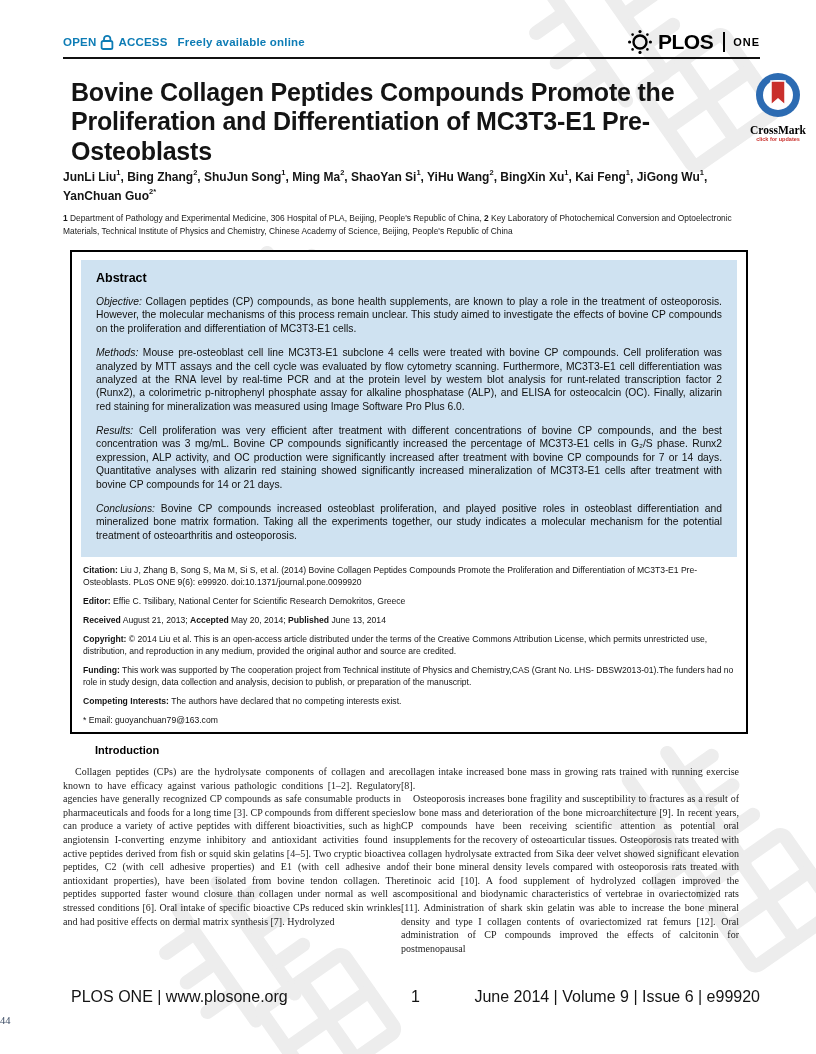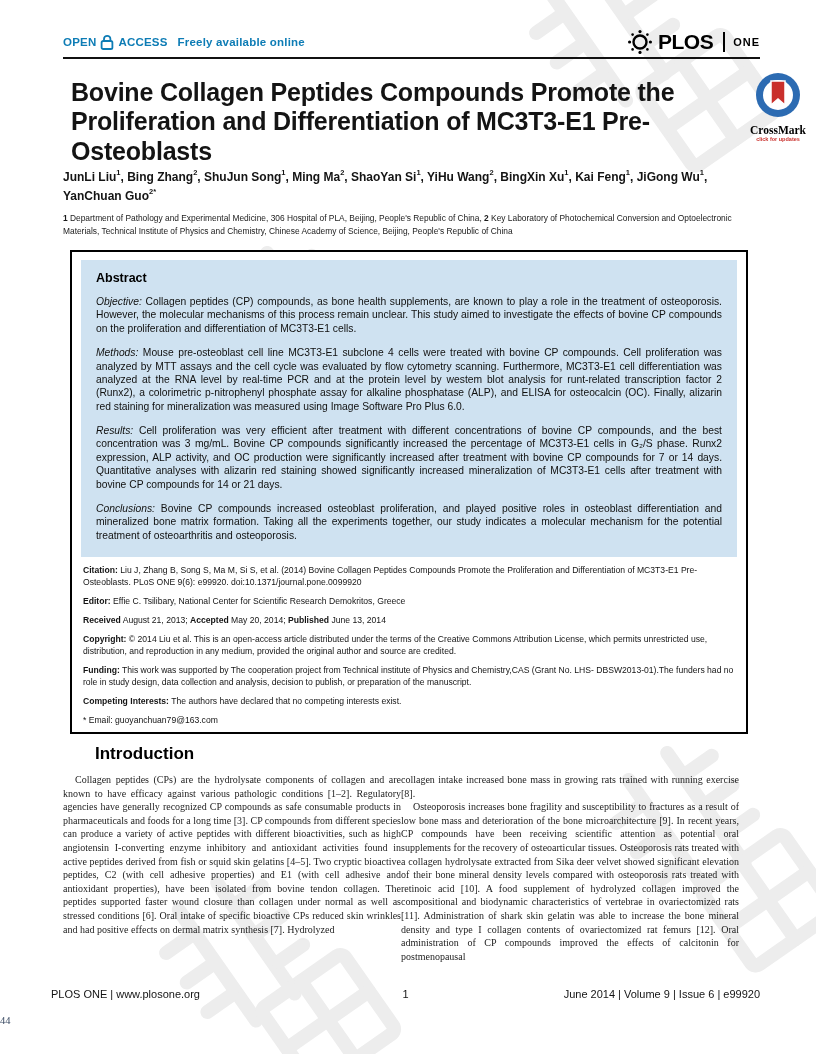--- a/index.html
+++ b/index.html
@@ -41,30 +41,30 @@
   .abstract{background:var(--abstract_bg,#cfe2f1);padding:11px 15px 4px 15px;}
   .ab-head{font-weight:bold;font-size:12.5px;margin-bottom:10px;color:#000;}
   .abstract p{margin:0 0 11px 0;font-size:10.3px;line-height:1.3;text-align:justify;color:#10100f;}
   .lbl{font-weight:normal;font-style:italic;}
   .meta{margin:7px 2px 0 2px;font-size:8.6px;line-height:1.4;color:#141414;}
   .meta b{font-size:8.6px;}
   .email-link{color:#141414;}
 
   
   .intro{position:absolute;left:63px;top:744px;width:694px;}
-  .intro h2{margin:0 0 9px 0;font-size:17px;font-weight:bold;color:#000;padding-left:32px;}
+  .intro h2{margin:0 0 9px 0;font-size:11px;font-weight:bold;color:#000;padding-left:32px;}
   .cols{display:flex;}
   .col{width:338px;height:222px;overflow:hidden;font-family:"Liberation Serif",serif;
        font-size:10px;line-height:1.36;text-align:justify;color:#1c1c1c;}
   .col p{margin:0;}
   .col p.indent{text-indent:12px;}
 
   
-  .footer{position:absolute;left:51px;right:56px;top:988px;display:flex;align-items:flex-start;
-          font-size:11px;color:#141414;}
+  .footer{position:absolute;left:71px;right:56px;top:988px;display:flex;align-items:flex-start;
+          font-size:16px;color:#141414;}
   .footer .f-left{flex:1;text-align:left;}
   .footer .pageno{width:40px;text-align:center;}
   .footer .f-right{flex:1;text-align:right;}
   .scanno{position:absolute;left:0;top:1015px;width:100%;text-align:left;
           font-family:"Liberation Serif",serif;font-size:10.5px;color:#3a4a63;}
 </style>
 </head>
 <body style="--accent: #0d7cb5; --abstract_bg: #cfe2f1; --crossmark_blue: #2c6bb2; --crossmark_red: #c9302c;">
 
 <div class="page">

